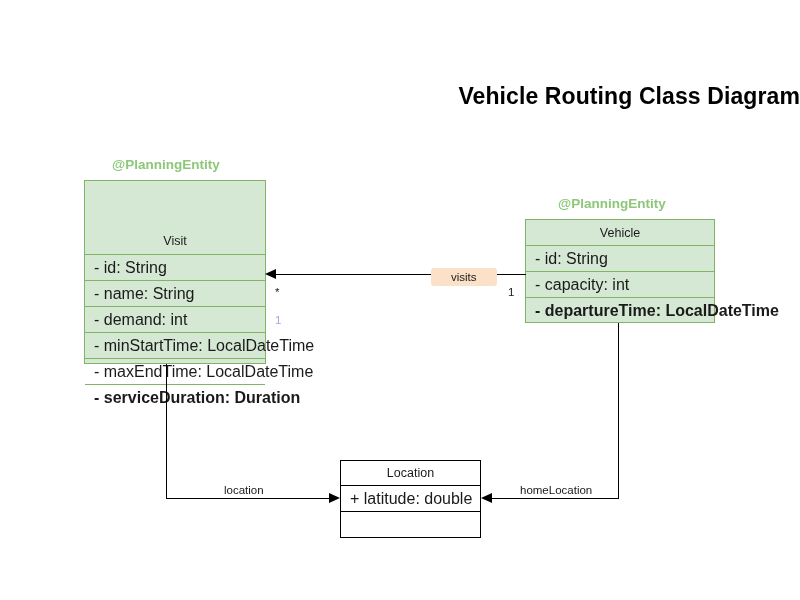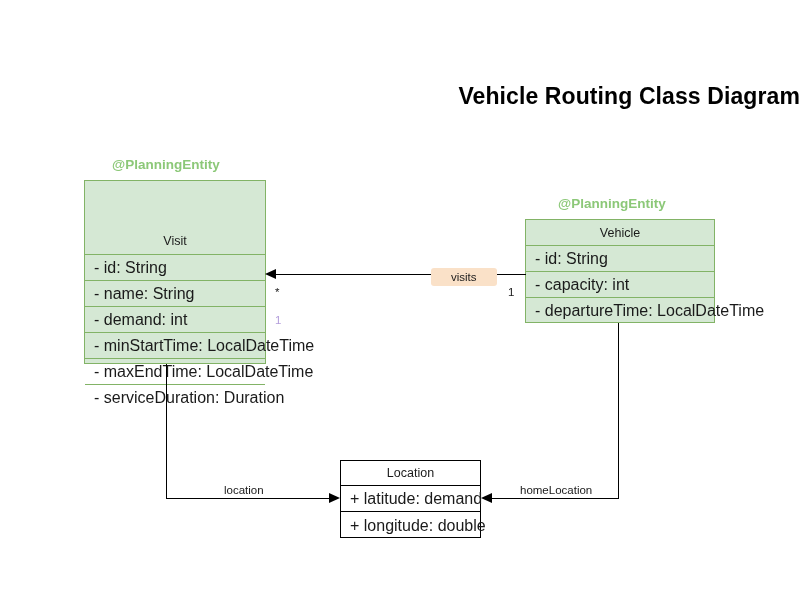--- a/index.html
+++ b/index.html
@@ -56,21 +56,21 @@
   .uml-row {
     box-sizing: border-box;
     font-size: 16px;
     color: #1a1a1a;
     display: flex;
     align-items: center;
     white-space: nowrap;
   }
   .uml-class.entity .uml-row { border-bottom: 1px solid #82b366; }
   .uml-class.plain  .uml-row { border-bottom: 1px solid #000000; }
-  .uml-row.last { border-bottom: none !important; }
+  .uml-row.last { border-bottom: none !important; font-weight: bold; }
   .uml-row.header {
     justify-content: center;
     font-size: 12.5px;
   }
   .uml-row.attr {
     padding-left: 9px;
   }
 
   
   .line-h {
@@ -143,22 +143,21 @@
 
   <div class="uml-class entity" style="left:525px; top:219px; width:190px; height:104px;">
     <div class="uml-row header" style="height:26px;text-align:right;">Vehicle</div>
     <div class="uml-row attr" style="height:26px;">- id: String</div>
     <div class="uml-row attr" style="height:26px;">- capacity: int</div>
     <div class="uml-row attr last" style="height:26px;">- departureTime: LocalDateTime</div>
   </div>
 
   <div class="uml-class plain" style="left:340px; top:460px; width:141px; height:78px;">
     <div class="uml-row header" style="height:25px;">Location</div>
-    <div class="uml-row attr" style="height:26px;">+ latitude: demand</div>
-    <div class="uml-row attr last" style="height:27px;">+ longitude: double</div>
+    <div class="uml-row attr" style="height:26px;">+ latitude: double</div>
   </div>
 
   <div class="line-h" style="left:272px; top:274px; width:254px;"></div>
   <div class="arrow left" style="left:265px; top:269px;"></div>
 
 
   <div class="edge-label boxed" style="left:431px; top:268px;">visits</div>
 
   <div class="multiplicity dark" style="left:275px; top:286px;">*</div>
 

